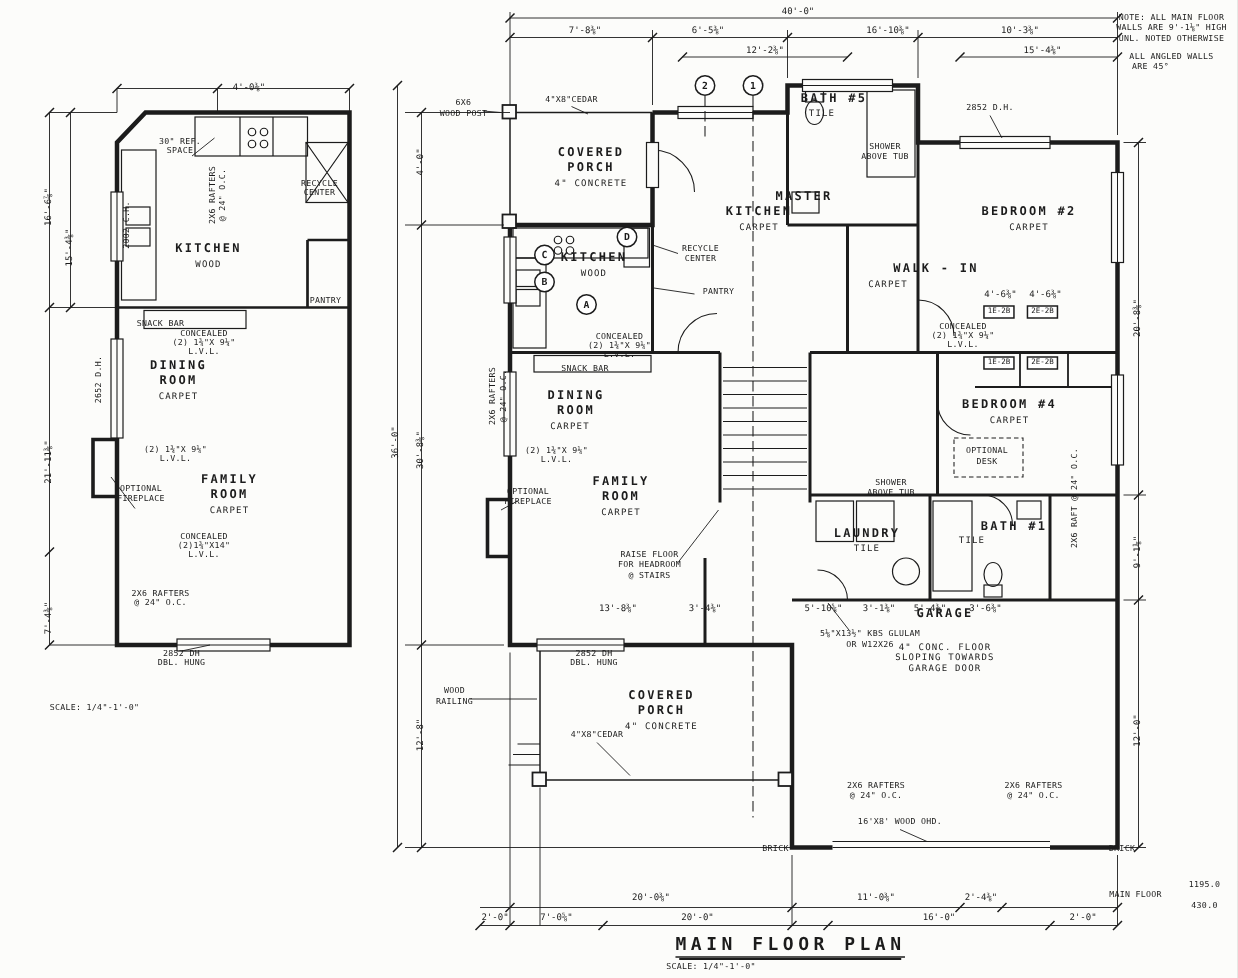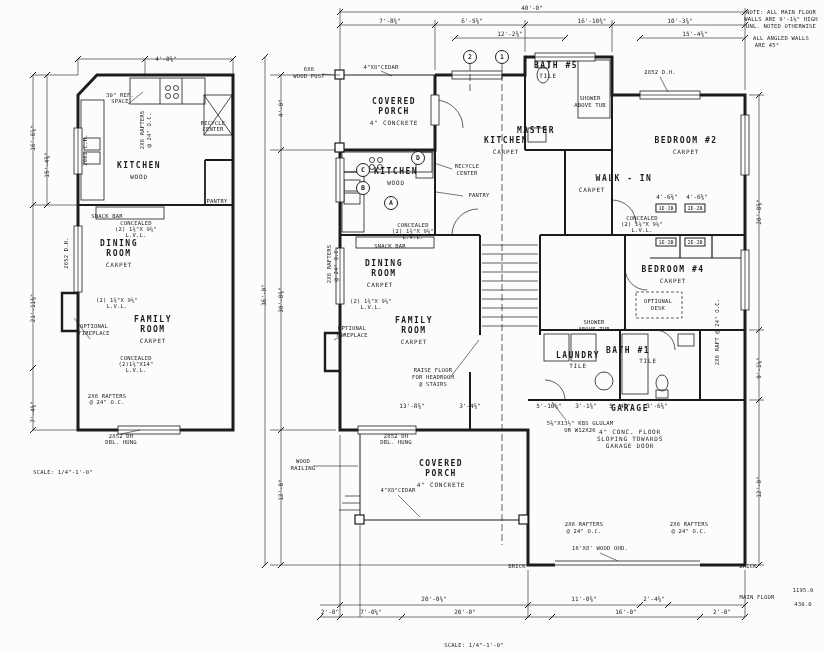--- a/index.html
+++ b/index.html
@@ -287,21 +287,21 @@
       <div class="lbl room" style="left: 384px; top: 264px; transform: translate(-50%, -50%);">DINING</div>
       <div class="lbl room" style="left: 384px; top: 274px; transform: translate(-50%, -50%);">ROOM</div>
       <div class="lbl sub" style="left: 380px; top: 285px; transform: translate(-50%, -50%);">CARPET</div>
       <div class="lbl room" style="left: 673px; top: 270px; transform: translate(-50%, -50%);">BEDROOM #4</div>
       <div class="lbl sub" style="left: 673px; top: 281px; transform: translate(-50%, -50%);">CARPET</div>
       <div class="lbl room" style="left: 414px; top: 321px; transform: translate(-50%, -50%);">FAMILY</div>
       <div class="lbl room" style="left: 414px; top: 331px; transform: translate(-50%, -50%);">ROOM</div>
       <div class="lbl sub" style="left: 414px; top: 342px; transform: translate(-50%, -50%);">CARPET</div>
       <div class="lbl room" style="left: 578px; top: 356px; transform: translate(-50%, -50%);">LAUNDRY</div>
       <div class="lbl sub" style="left: 578px; top: 366px; transform: translate(-50%, -50%);">TILE</div>
-      <div class="lbl room" style="left: 628px; top: 351px; transform: translate(-50%, -50%);">BATH #1</div>
+      <div class="lbl room" style="left: 676px; top: 351px; transform: translate(-50%, -50%);">BATH #1</div>
       <div class="lbl sub" style="left: 648px; top: 361px; transform: translate(-50%, -50%);">TILE</div>
       <div class="lbl room" style="left: 630px; top: 409px; transform: translate(-50%, -50%);">GARAGE</div>
       <div class="lbl sub" style="left: 630px; top: 432px; transform: translate(-50%, -50%);">4" CONC. FLOOR</div>
       <div class="lbl sub" style="left: 630px; top: 439px; transform: translate(-50%, -50%);">SLOPING TOWARDS</div>
       <div class="lbl sub" style="left: 630px; top: 446px; transform: translate(-50%, -50%);">GARAGE DOOR</div>
       <div class="lbl room" style="left: 441px; top: 464px; transform: translate(-50%, -50%);">COVERED</div>
       <div class="lbl room" style="left: 441px; top: 474px; transform: translate(-50%, -50%);">PORCH</div>
       <div class="lbl sub" style="left: 441px; top: 485px; transform: translate(-50%, -50%);">4" CONCRETE</div>
       <div class="lbl note" style="left: 309px; top: 70px; transform: translate(-50%, -50%);">6X6</div>
       <div class="lbl note" style="left: 309px; top: 77px; transform: translate(-50%, -50%);">WOOD POST</div>
@@ -356,15 +356,16 @@
       <div class="lbl marker" style="left: 363px; top: 188px; transform: translate(-50%, -50%);">B</div>
       <div class="lbl marker" style="left: 363px; top: 170px; transform: translate(-50%, -50%);">C</div>
       <div class="lbl marker" style="left: 418px; top: 158px; transform: translate(-50%, -50%);">D</div>
       <div class="lbl tag" style="left: 666px; top: 208px; transform: translate(-50%, -50%);">1E-2B</div>
       <div class="lbl tag" style="left: 695px; top: 208px; transform: translate(-50%, -50%);">2E-2B</div>
       <div class="lbl tag" style="left: 666px; top: 242px; transform: translate(-50%, -50%);">1E-2B</div>
       <div class="lbl tag" style="left: 695px; top: 242px; transform: translate(-50%, -50%);">2E-2B</div>
     </div>
 
   <div class="lbl tiny" style="left:63px;top:473px">SCALE: 1/4"-1'-0"</div>
+  <div class="lbl title" style="left:527px;top:631px">MAIN FLOOR PLAN</div>
   <div class="lbl tiny" style="left:474px;top:646px">SCALE: 1/4"-1'-0"</div>
 
 </div>
 
 </body></html>

